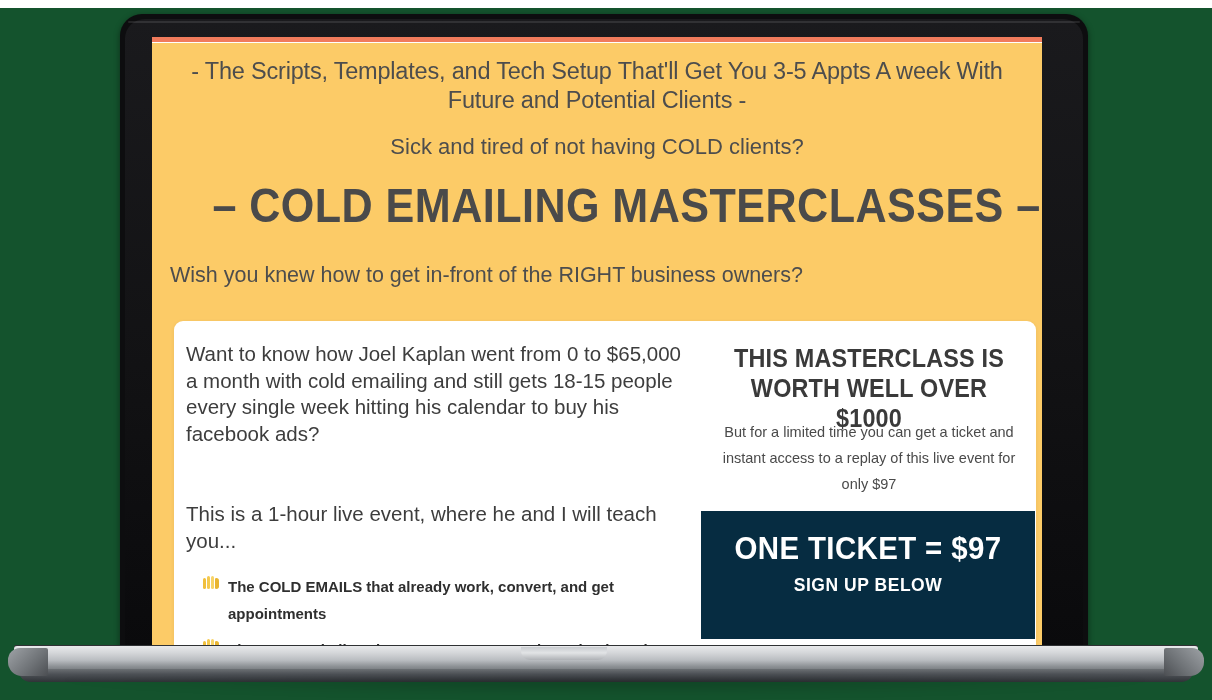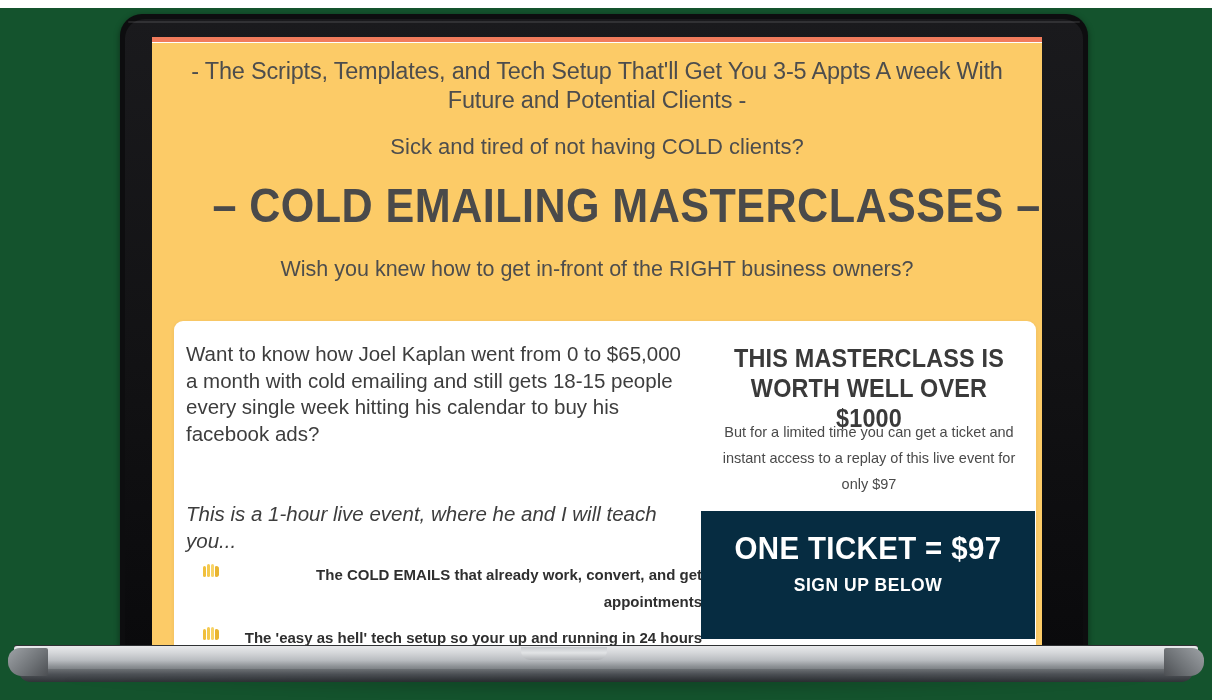--- a/index.html
+++ b/index.html
@@ -95,46 +95,46 @@
   .hero-title{
     position:absolute;left:8px;top:134px;width:874px;
     text-align:center;color:#4a4a4a;
     font-family:"Liberation Sans Narrow","Liberation Sans",sans-serif;
     font-size:49px;line-height:56px;font-weight:700;
     letter-spacing:.5px;
     transform:scaleX(.88);transform-origin:50% 50%;
     white-space:nowrap;
   }
   .hero-sub2{
-    position:absolute;left:18px;top:213px;width:854px;
-    text-align:center;color:#4d4d4d;
+    position:absolute;left:18px;top:219px;width:854px;
+    text-align:left;color:#4d4d4d;
     font-size:21.5px;line-height:27px;font-weight:400;
   }
 
   
   .card{
     position:absolute;left:22px;top:278px;width:862px;height:330px;
     background:#ffffff;border-radius:9px 9px 0 0;
     box-shadow:0 1px 4px rgba(0,0,0,.07);
     overflow:hidden;
   }
 
   .col-left{
     position:absolute;left:12px;top:12px;width:512px;height:306px;
   }
   .lead{
     position:absolute;left:0;top:8px;width:508px;
     color:#3d3d3d;font-size:20.5px;line-height:26.5px;font-weight:400;
   }
   .lead2{
     position:absolute;left:0;top:168px;width:508px;
-    color:#3d3d3d;font-size:20.5px;line-height:26.5px;font-weight:400;font-style:italic;
+    color:#3d3d3d;font-size:20.5px;line-height:26.5px;font-weight:400;
   }
   .bullets{
-    position:absolute;left:16px;top:228px;width:500px;text-align:right;
+    position:absolute;left:16px;top:240px;width:500px;
   }
   .bullet{
     position:relative;color:#2f2f2f;
     font-size:15px;line-height:27px;font-weight:700;
     margin-bottom:9px;padding-left:26px;
   }
   .bullet .emj{
     position:absolute;left:0;top:3px;width:18px;height:16px;
   }
   .fist{

